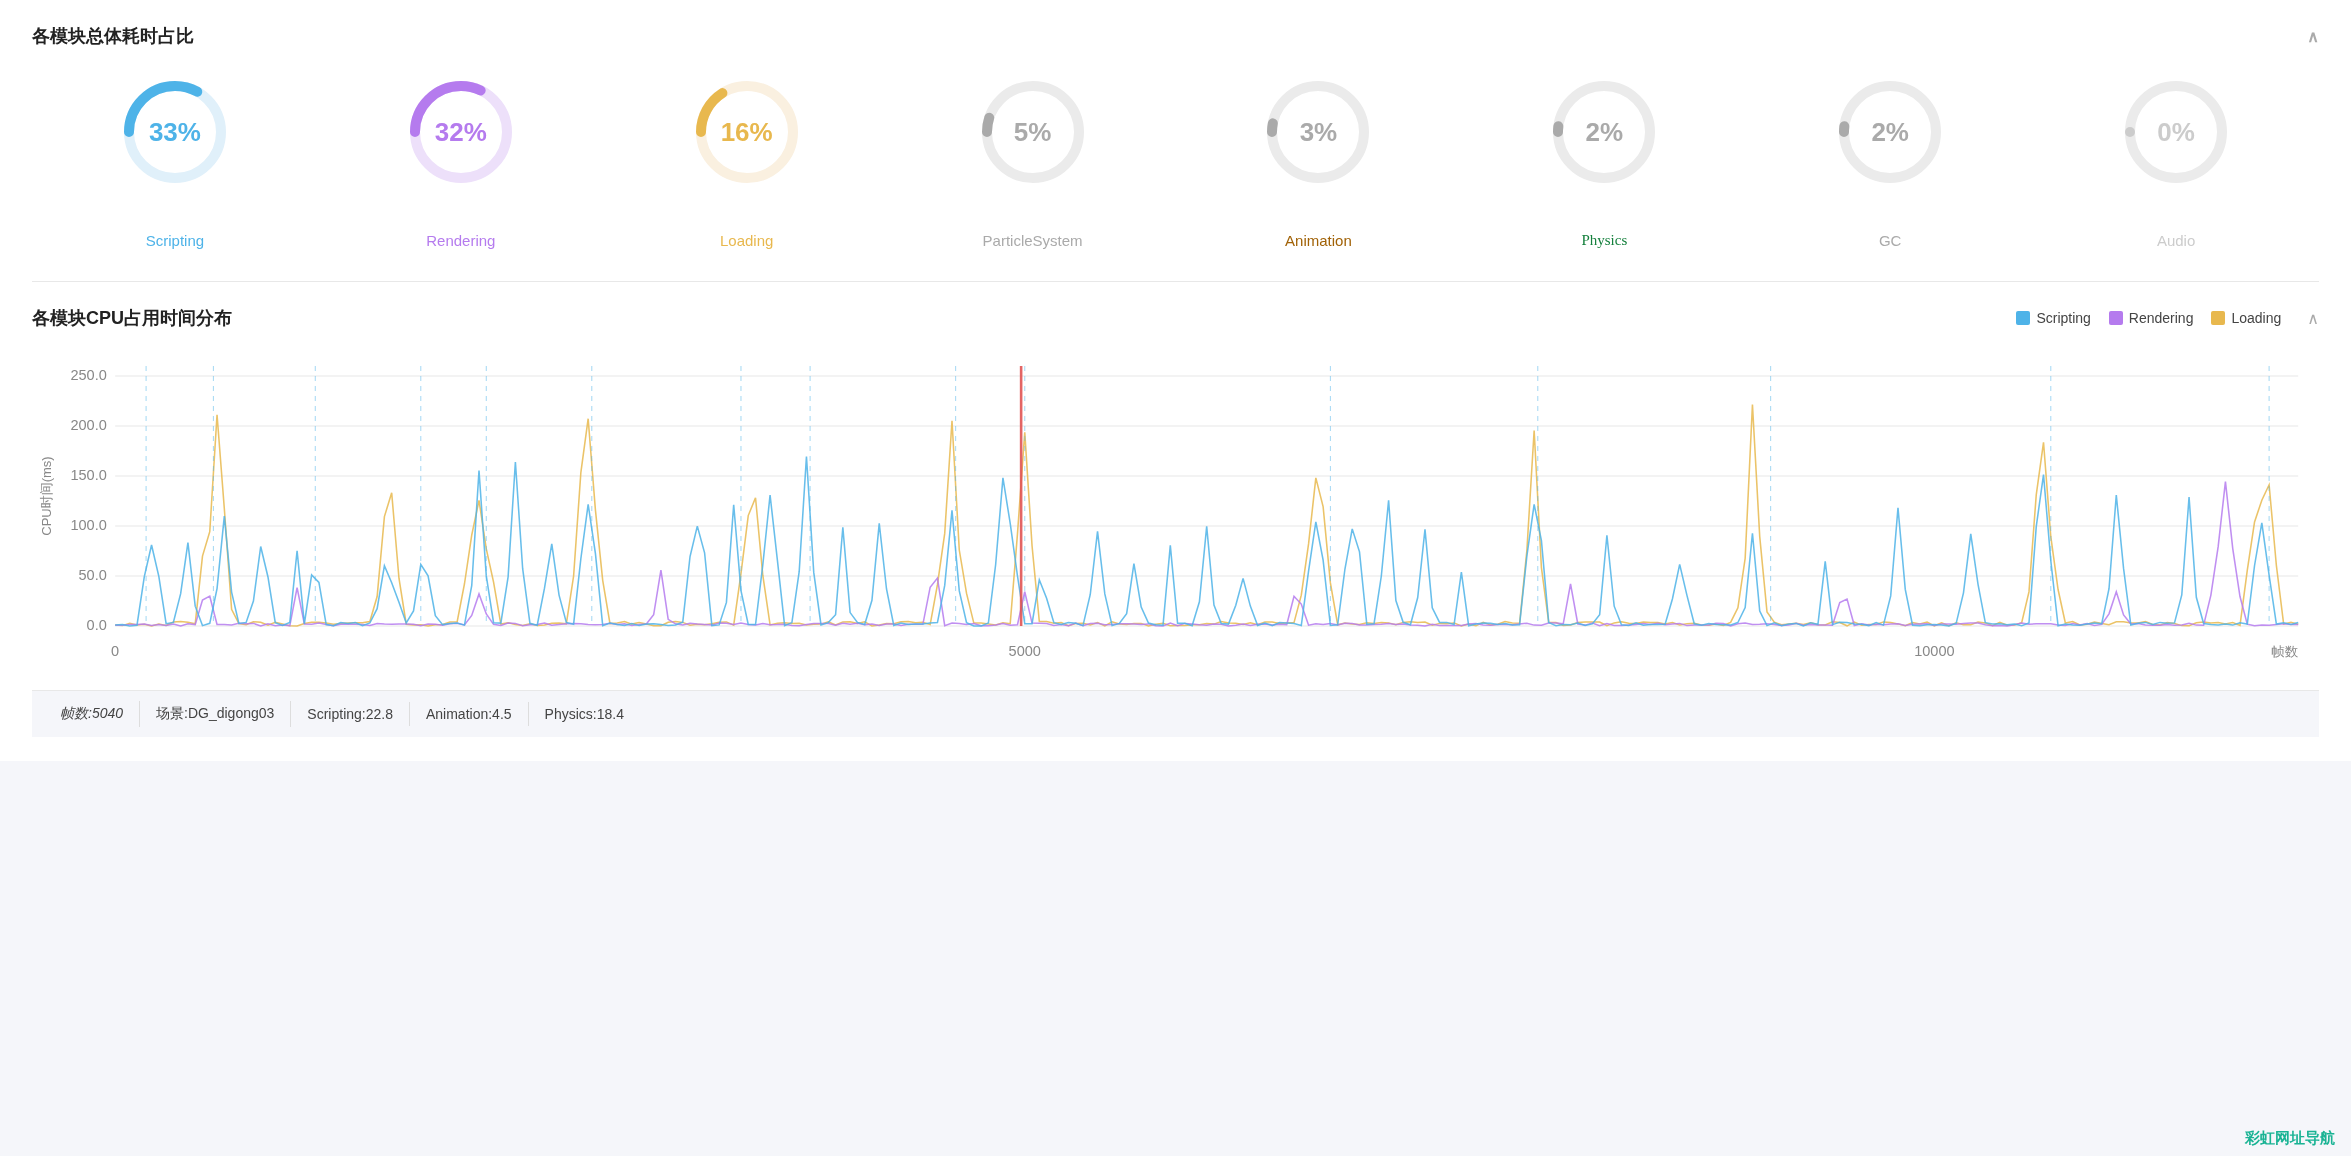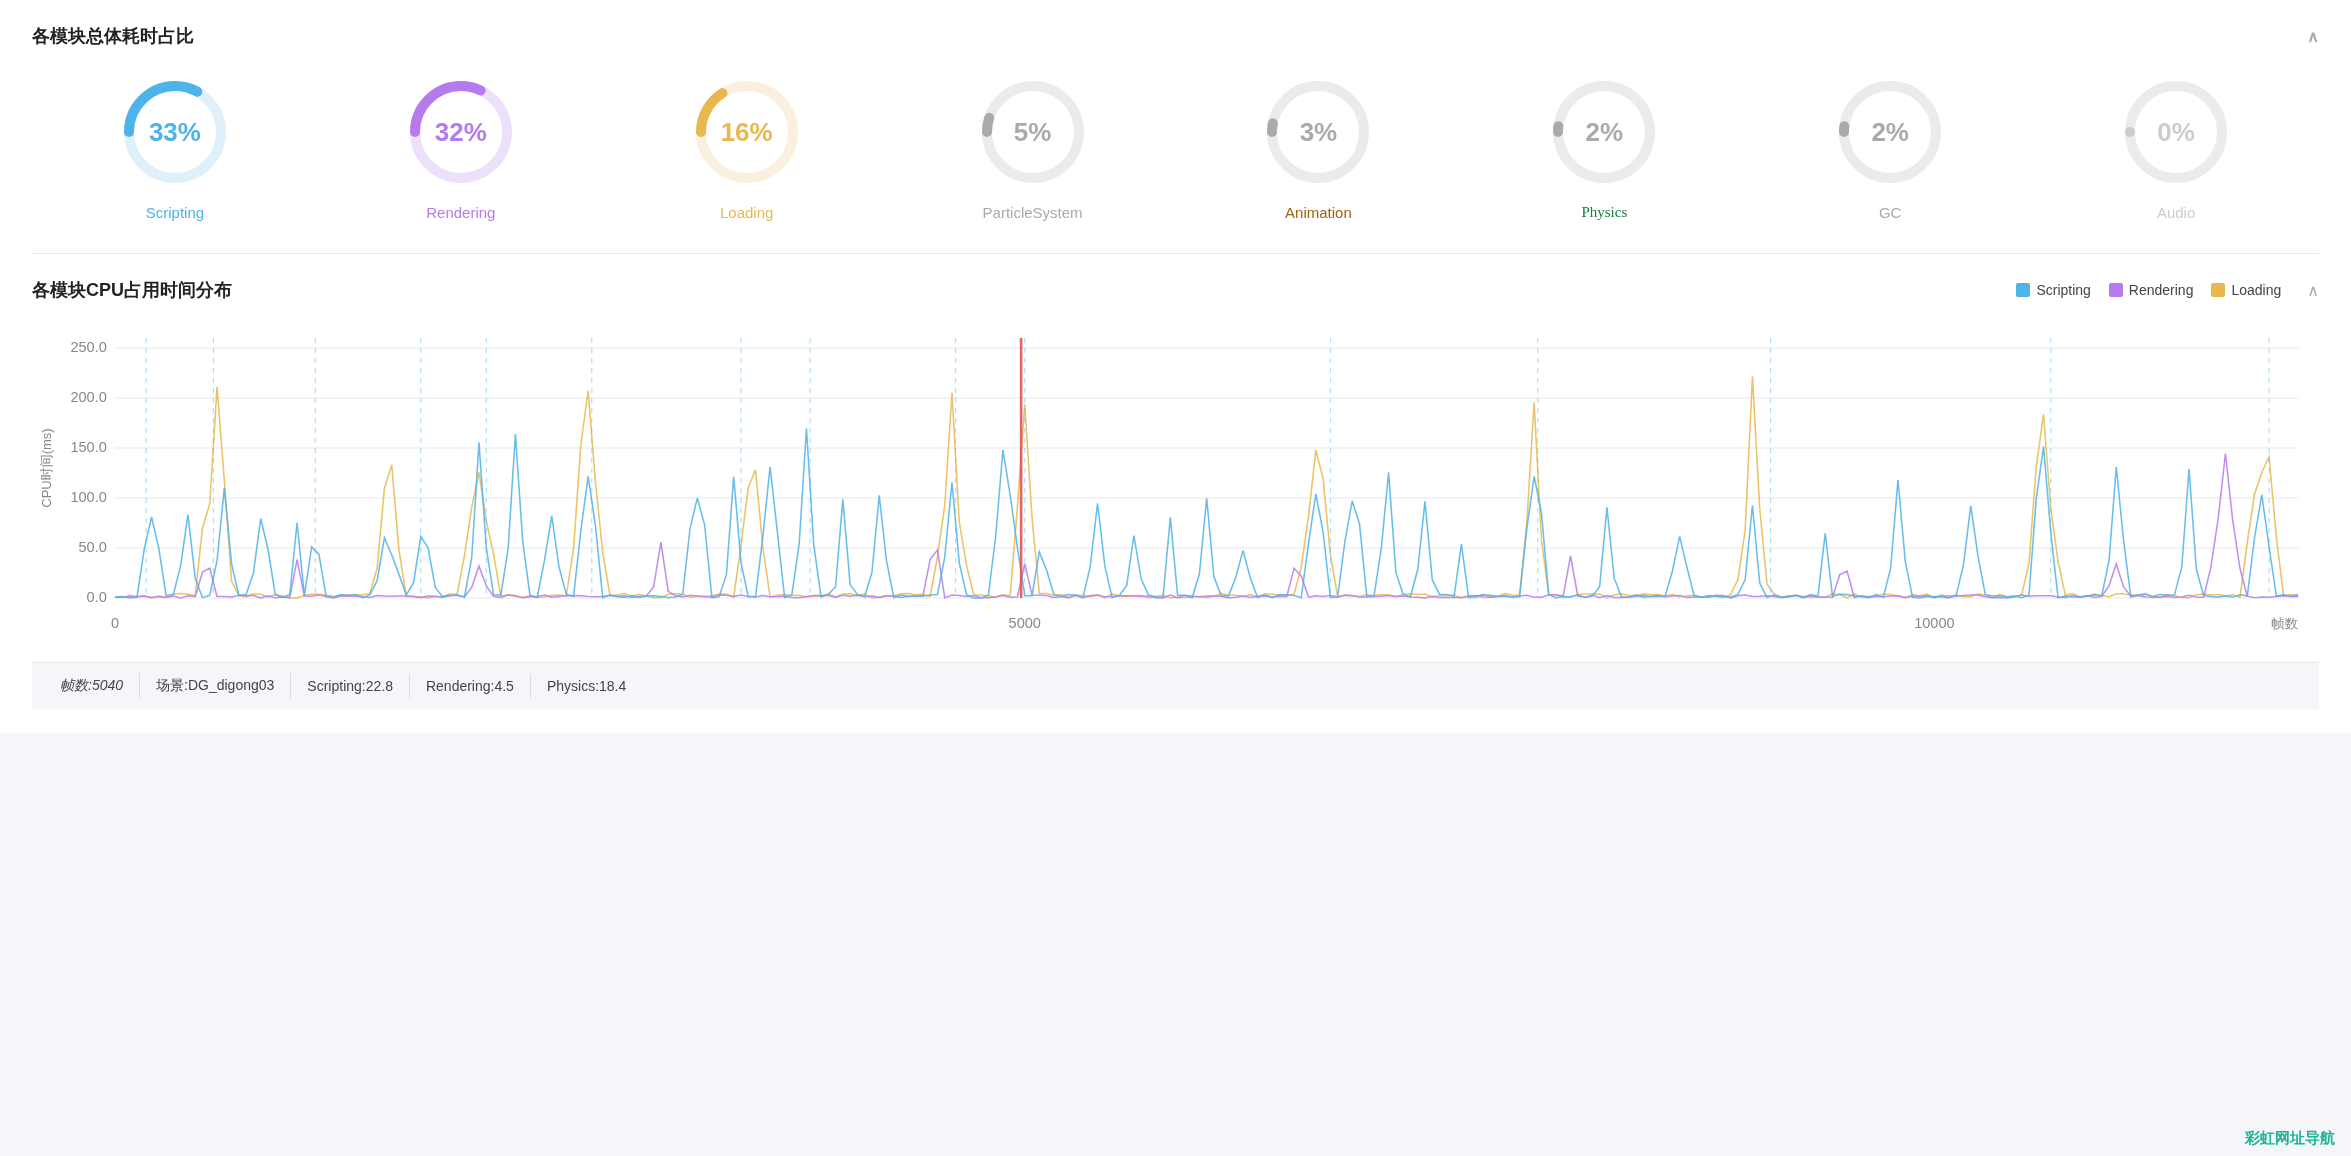--- a/index.html
+++ b/index.html
@@ -35,20 +35,21 @@
       justify-content: space-around;
       align-items: center;
       margin-bottom: 32px;
       flex-wrap: nowrap;
     }
     .pie-item {
       display: flex;
       flex-direction: column;
       align-items: center;
       flex: 1;
+      gap: 28px;
     }
     .donut-wrapper {
       position: relative;
       width: 120px;
       height: 120px;
     }
     .donut-wrapper svg {
       width: 120px;
       height: 120px;
       transform: rotate(-90deg);
@@ -291,18 +292,18 @@
         <line x1="1942" y1="20" x2="1942" y2="280" stroke="#4eb3e8" stroke-width="1" stroke-dasharray="5,5" opacity="0.5"></line>
         <line x1="2152" y1="20" x2="2152" y2="280" stroke="#4eb3e8" stroke-width="1" stroke-dasharray="5,5" opacity="0.5"></line>
         <line x1="951.5" y1="20" x2="951.5" y2="280" stroke="#e05555" stroke-width="2.5" opacity="0.9"></line>
       </svg>
   </div>
 
   <div class="status-bar">
     <div class="status-item">帧数:5040</div>
     <div class="status-item">场景:DG_digong03</div>
     <div class="status-item">Scripting:22.8</div>
-    <div class="status-item">Rendering:4.5</div>
+    <div class="status-item">Animation:4.5</div>
     <div class="status-item">Physics:18.4</div>
   </div>
 </div>
 
 <div class="bottom-brand">彩虹网址导航</div>
 
 </body></html>

